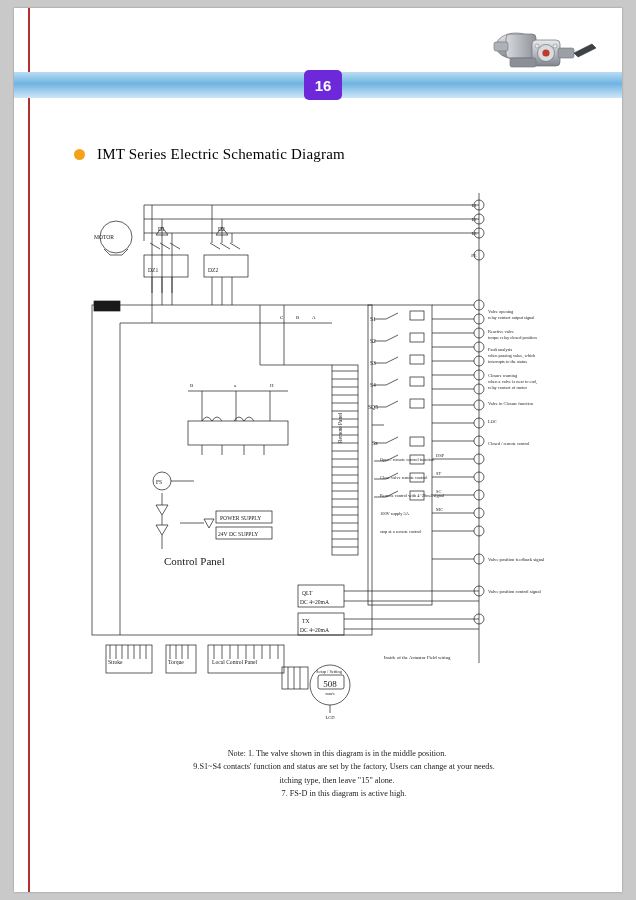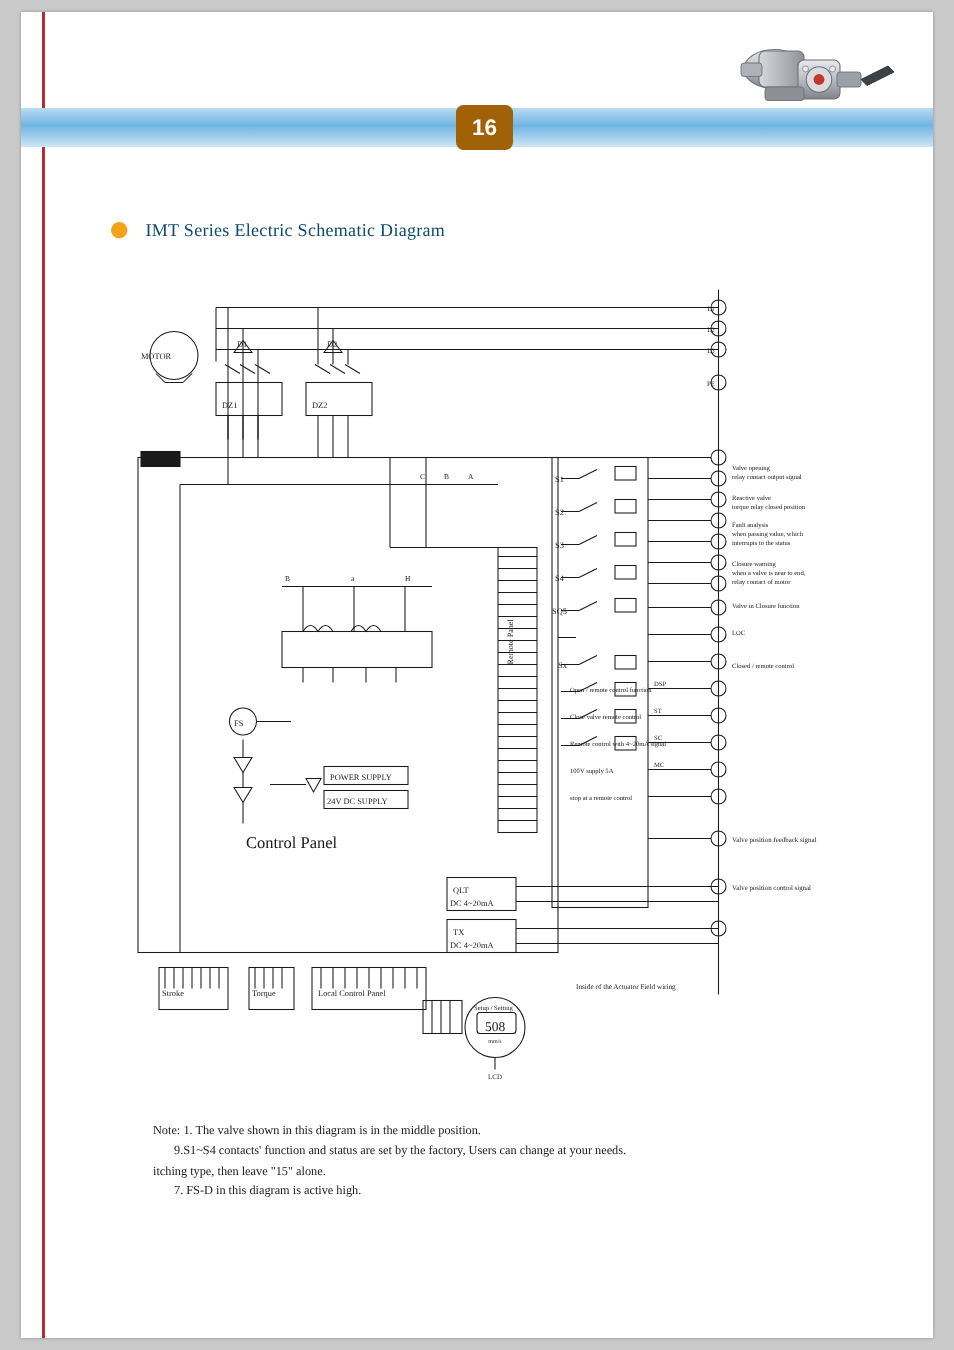--- a/index.html
+++ b/index.html
@@ -23,49 +23,50 @@
     background:#b03030;
   }
   
   .header-band{
     position:absolute;left:0;top:64px;width:608px;height:26px;
     background:linear-gradient(to bottom,#b9dcf2 0%, #6fb4e2 45%, #cfe6f6 100%);
   }
   .page-number{
     position:absolute;left:290px;top:62px;
     width:38px;height:30px;border-radius:5px;
-    background:#a16207;
+    background:#6d28d9;
     color:#ffffff;font-weight:bold;font-size:15px;
     display:flex;align-items:center;justify-content:center;
     font-family:"Liberation Sans", sans-serif;
   }
   
   .actuator-img{
     position:absolute;right:22px;top:14px;width:120px;height:62px;
   }
   
   .title-row{
     position:absolute;left:60px;top:138px;display:flex;align-items:center;
   }
   .bullet{
     width:11px;height:11px;border-radius:50%;background:#f5a21b;margin-right:12px;
   }
   .title-text{
-    font-size:12px;color:#0c4a6e;letter-spacing:.2px;
+    font-size:15px;color:#000000;letter-spacing:.2px;
   }
   
   .schematic{
     position:absolute;left:70px;top:185px;width:470px;height:545px;
   }
   .schematic svg{display:block;}
   
   .notes{
     position:absolute;left:88px;top:740px;width:470px;
     font-size:8.2px;line-height:12.4px;color:#1a1a1a;
     font-family:"Liberation Serif", serif;
+    text-align:center;
   }
   .notes p{margin:0 0 1px 0;}
   .notes .ind1{text-indent:14px;}
   .notes .ind0{text-indent:0;}
   
   text{font-family:"Liberation Serif", serif;}
 </style>
 </head>
 <body>
 

